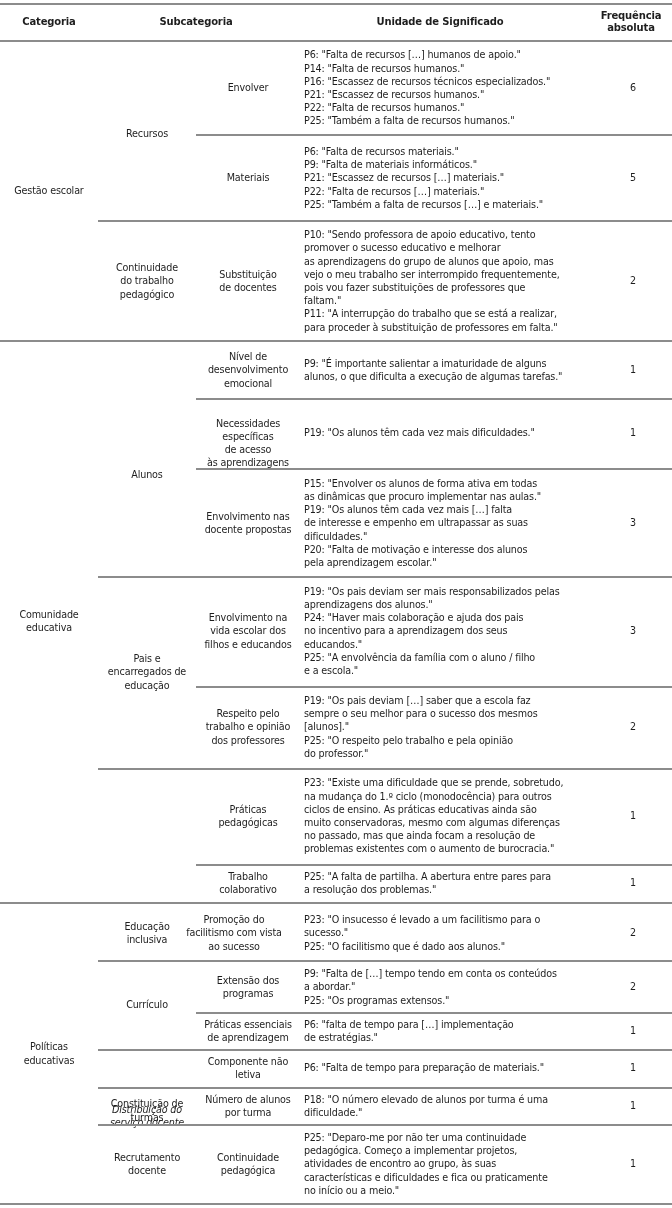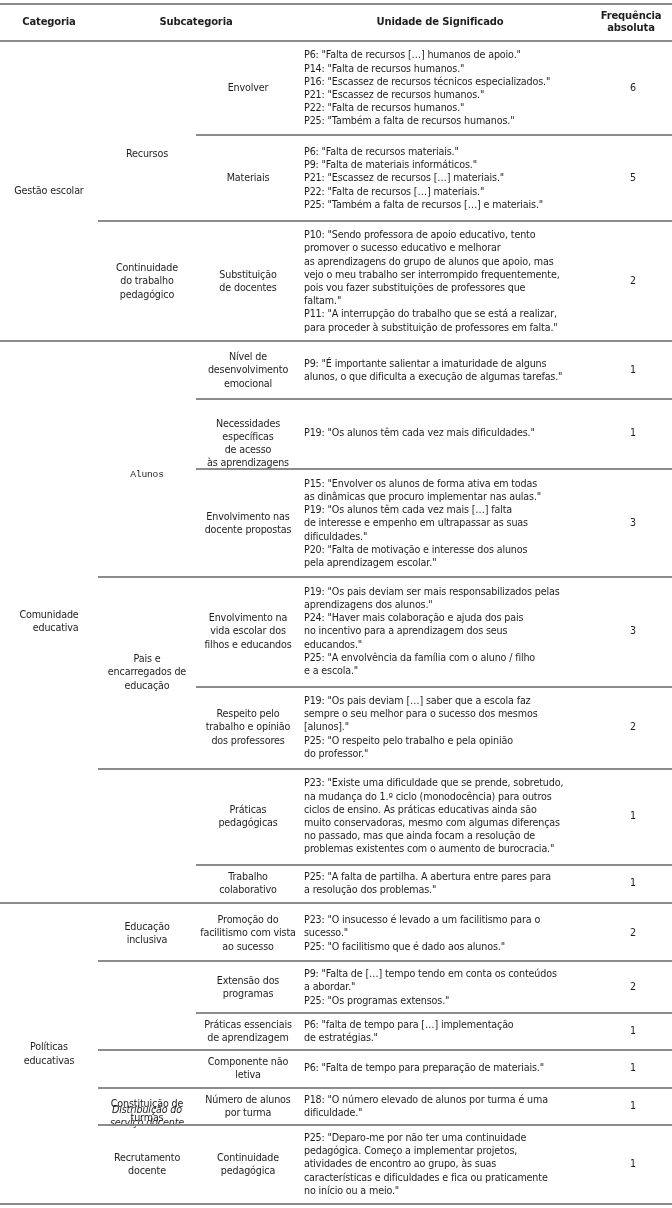--- a/index.html
+++ b/index.html
@@ -21,21 +21,21 @@
   <div class="hline" style="left:0;top:3px;width:672px;"></div>
   <div class="cell c hdr txt" style="left:0;top:8px;width:98px;height:28px;">Categoria</div>
   <div class="cell c hdr txt" style="left:300px;top:8px;width:280px;height:28px;">Unidade de Significado</div>
   <div class="cell c hdr txt" style="left:98px;top:8px;width:196px;height:28px;">Subcategoria</div>
   <div class="cell c hdr txt" style="left:590px;top:8px;width:82px;height:28px;">Frequência
 absoluta</div>
   <div class="hline" style="left:0;top:40px;width:672px;"></div>
 
   <div class="cell c txt" style="left:0;top:42px;width:98px;height:298px;">Gestão escolar</div>
 
-  <div class="cell c txt" style="left:98px;top:42px;width:98px;height:184px;margin-top:20px;">Recursos</div>
+  <div class="cell c txt" style="left:98px;top:42px;width:98px;height:184px;">Recursos</div>
 
   <div>
     <div class="cell c txt" style="left:196px;top:42px;width:104px;height:92px;">Envolver</div>
     <div class="cell l txt" style="left:304px;top:42px;width:290px;height:92px;">P6: "Falta de recursos […] humanos de apoio."
 P14: "Falta de recursos humanos."
 P16: "Escassez de recursos técnicos especializados."
 P21: "Escassez de recursos humanos."
 P22: "Falta de recursos humanos."
 P25: "Também a falta de recursos humanos."</div>
     <div class="cell c txt" style="left:594px;top:42px;width:78px;height:92px;">6</div>
@@ -64,24 +64,24 @@
 as aprendizagens do grupo de alunos que apoio, mas
 vejo o meu trabalho ser interrompido frequentemente,
 pois vou fazer substituições de professores que
 faltam."
 P11: "A interrupção do trabalho que se está a realizar,
 para proceder à substituição de professores em falta."</div>
     <div class="cell c txt" style="left:594px;top:222px;width:78px;height:118px;">2</div>
   </div>
   <div class="hline" style="left:0;top:340px;width:672px;"></div>
 
-  <div class="cell c txt" style="left:0;top:342px;width:98px;height:558px;text-align:right;">Comunidade
+  <div class="cell c txt" style="left:0;top:342px;width:98px;height:558px;">Comunidade
 educativa</div>
 
-  <div class="cell c txt" style="left:98px;top:342px;width:98px;height:266px;font-family:Liberation Mono, monospace;">Alunos</div>
+  <div class="cell c txt" style="left:98px;top:342px;width:98px;height:266px;">Alunos</div>
 
   <div>
     <div class="cell c txt" style="left:196px;top:344px;width:104px;height:52px;">Nível de
 desenvolvimento
 emocional</div>
     <div class="cell l txt" style="left:304px;top:344px;width:290px;height:52px;">P9: "É importante salientar a imaturidade de alguns
 alunos, o que dificulta a execução de algumas tarefas."</div>
     <div class="cell c txt" style="left:594px;top:344px;width:78px;height:52px;">1</div>
   </div>
   <div class="hline" style="left:196px;top:398px;width:476px;"></div>
@@ -164,30 +164,31 @@
     <div class="cell c txt" style="left:594px;top:866px;width:78px;height:34px;">1</div>
   </div>
   <div class="hline" style="left:0;top:902px;width:672px;"></div>
 
   <div class="cell c txt" style="left:0;top:904px;width:98px;height:299px;">Políticas
 educativas</div>
 
   <div>
     <div class="cell c txt" style="left:98px;top:906px;width:98px;height:54px;">Educação
 inclusiva</div>
-    <div class="cell c txt" style="left:196px;top:906px;width:104px;height:54px;">Promoção do
+    <div class="cell c txt" style="left:182px;top:906px;width:104px;height:54px;">Promoção do
 facilitismo com vista
 ao sucesso</div>
     <div class="cell l txt" style="left:304px;top:906px;width:290px;height:54px;">P23: "O insucesso é levado a um facilitismo para o
 sucesso."
 P25: "O facilitismo que é dado aos alunos."</div>
     <div class="cell c txt" style="left:594px;top:906px;width:78px;height:54px;">2</div>
   </div>
   <div class="hline" style="left:98px;top:960px;width:574px;"></div>
 
+  <div class="cell c txt" style="left:98px;top:962px;width:98px;height:86px;">Currículo</div>
 
   <div>
     <div class="cell c txt" style="left:196px;top:962px;width:104px;height:50px;">Extensão dos
 programas</div>
     <div class="cell l txt" style="left:304px;top:962px;width:290px;height:50px;">P9: "Falta de […] tempo tendo em conta os conteúdos
 a abordar."
 P25: "Os programas extensos."</div>
     <div class="cell c txt" style="left:594px;top:962px;width:78px;height:50px;">2</div>
   </div>
   <div class="hline" style="left:196px;top:1012px;width:476px;"></div>

